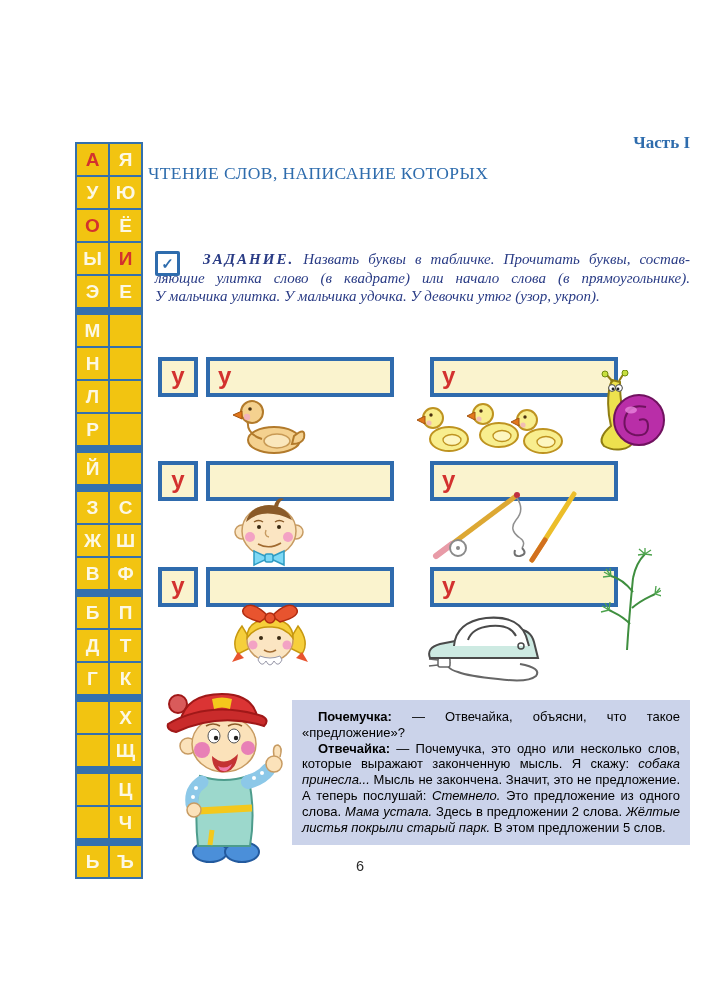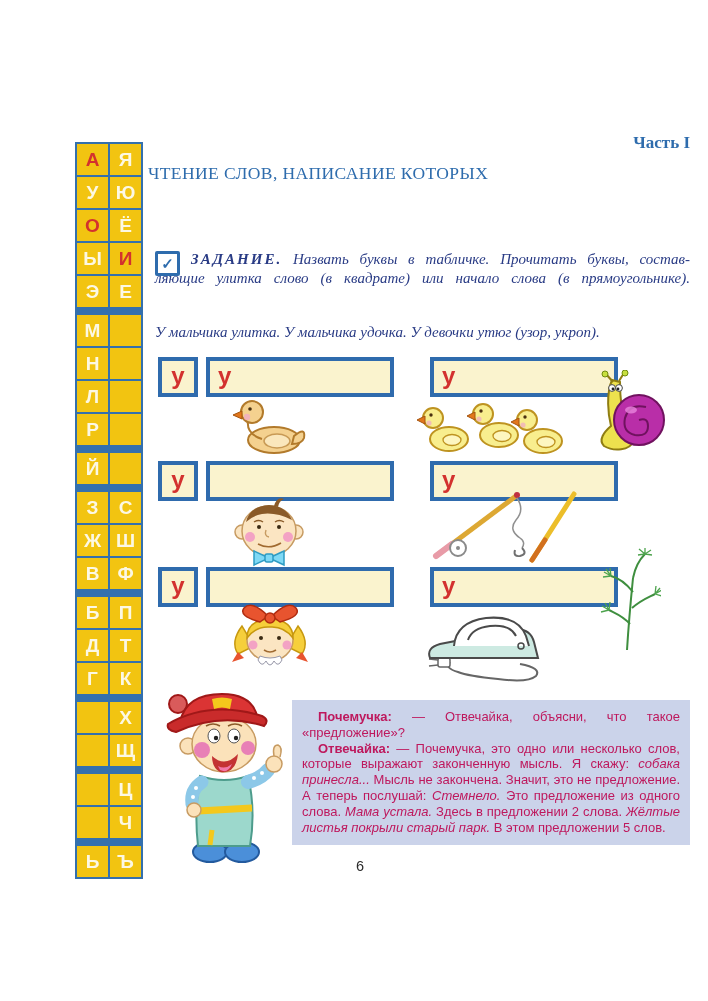--- a/index.html
+++ b/index.html
@@ -26,37 +26,37 @@
 
   
   .task { position:absolute; left:155px; top:250px; width:535px;
           font-family:"Liberation Serif", serif; font-style:italic; font-size:15px;
           line-height:18.6px; color:#293B85; }
   .checkbox { position:absolute; left:0; top:1px; width:19px; height:19px; border:3px solid #2E6CAD;
               border-radius:2px; color:#2E6CAD; font-style:normal; font-weight:bold;
               font-size:15px; line-height:19px; text-align:center;
               font-family:"Liberation Sans", sans-serif; background:#fff; }
   .task-line { text-align:justify; text-align-last:justify; }
-  .task-line.first { padding-left:36px;font-style:italic; }
-  .task-line.last { text-align-last:auto;margin-top:36px; }
+  .task-line.first { padding-left:48px;font-style:italic; }
+  .task-line.last { text-align-last:auto; }
   .task-label { font-weight:bold; letter-spacing:2px; }
 
   
   .sq  { position:absolute; width:32px;  height:32px; background:#FAF3CE; border:4px solid #2F6BAD;
          font-weight:bold; font-size:24px; line-height:30px; color:#D3312E; text-align:center; }
   .box { position:absolute; width:176px; height:32px; background:#FAF3CE; border:4px solid #2F6BAD;
          font-weight:bold; font-size:24px; line-height:30px; color:#D3312E;
          padding-left:8px; box-sizing:content-box; }
   .box { width:172px; }
   .img { position:absolute; }
 
   
   .dialogue { position:absolute; left:292px; top:700px; width:398px; min-height:145px;
               box-sizing:border-box; background:#CBD3EA; padding:9px 10px;
-              font-size:13px; line-height:15.8px; color:#be185d; }
+              font-size:13px; line-height:15.8px; color:#000000; }
   .dialogue p { margin:0; text-indent:16px; text-align:justify; }
 
   .pagenum { position:absolute; left:340px; top:858px; width:40px; text-align:center;
              font-size:14.5px; color:#2b2b2b; }
 </style>
 </head>
 <body>
 
 <div id="page">
 

